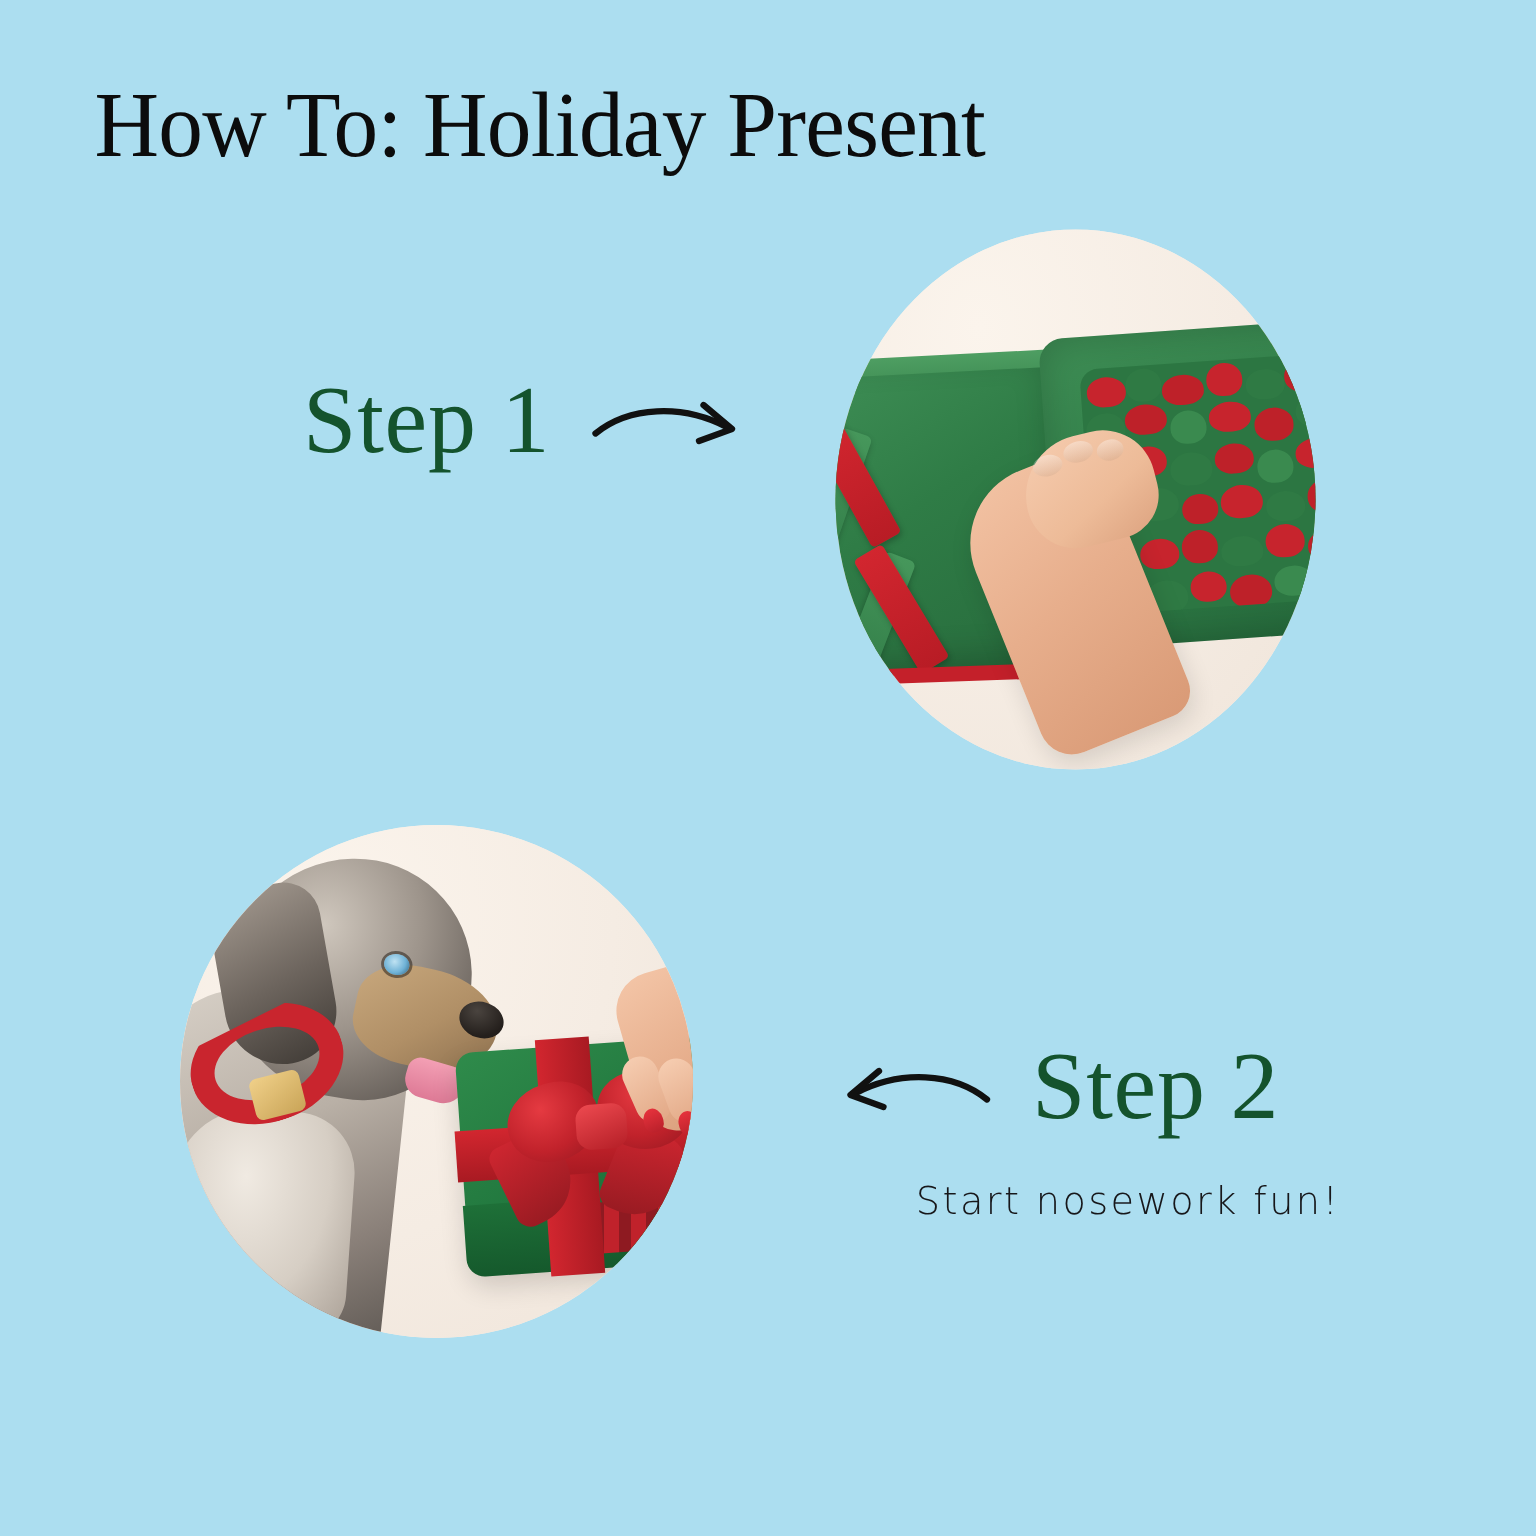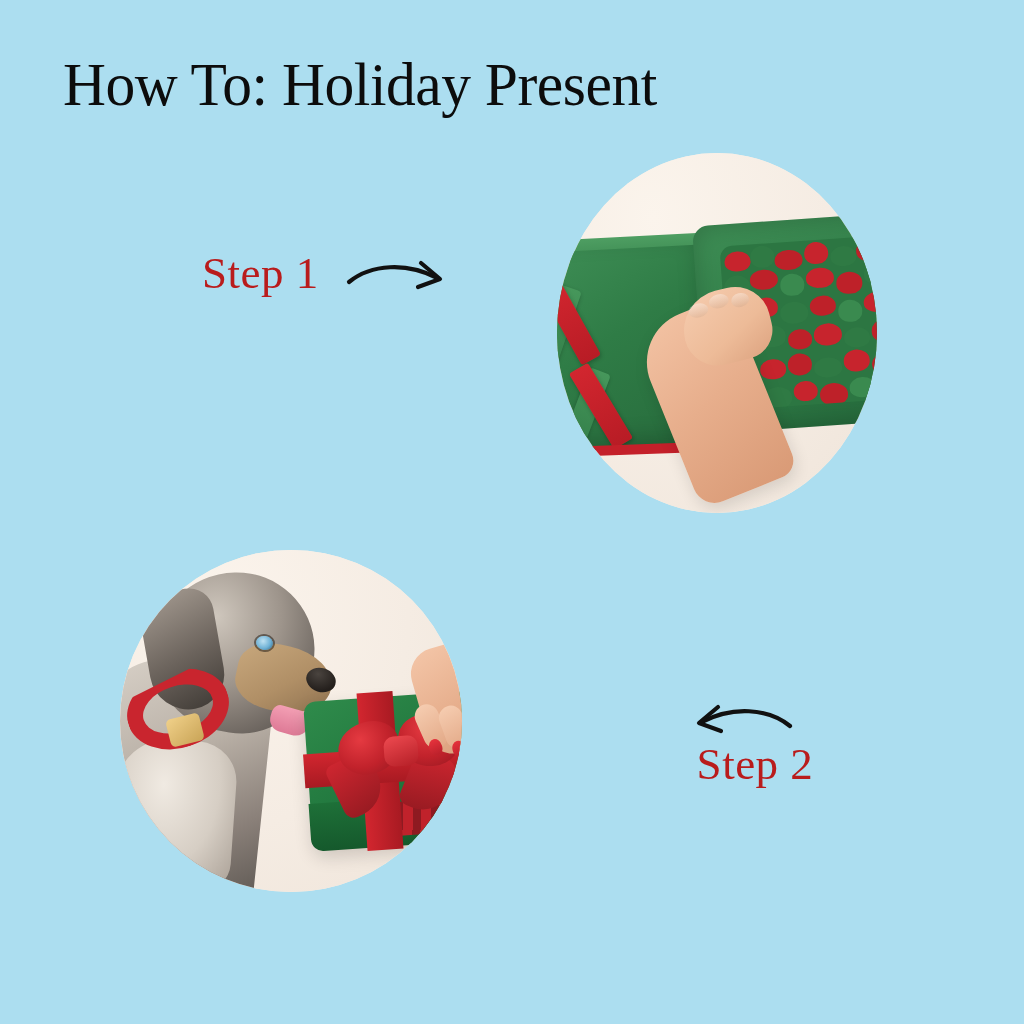--- a/index.html
+++ b/index.html
@@ -43,23 +43,23 @@
   .step-block { position: absolute; }
 
   .step-heading-row {
     display: flex;
     align-items: center;
     white-space: nowrap;
   }
 
   .step-heading {
     font-family: "Liberation Serif", "DejaVu Serif", serif;
-    font-size: 45px;
+    font-size: 64px;
     line-height: 1;
-    color: #b91c1c;
+    color: #14532d;
     font-weight: 400;
     letter-spacing: 0.5px;
   }
 
   .step-caption {
     font-family: "DejaVu Sans", sans-serif;
     font-size: 25.5px;
     line-height: 1.65;
     letter-spacing: 1.6px;
     color: #17171A;
@@ -77,21 +77,21 @@
   #step-1 .step-heading-row { justify-content: flex-start; padding-left: 62px; }
   #step-1 .arrow-wrap { margin-left: 26px; margin-top: 4px; }
   #step-1 .step-caption { margin-top: 24px; width: 350px; }
 
   
   #step-2 {
     left: 552px;
     top: 692px;
     width: 400px;
   }
-  #step-2 .step-heading-row { justify-content: flex-start; padding-left: 6px; flex-direction: column; }
+  #step-2 .step-heading-row { justify-content: flex-start; padding-left: 6px; }
   #step-2 .arrow-wrap { margin-right: 26px; margin-top: 4px; }
   #step-2 .step-caption { margin-top: 24px; width: 400px; }
 
   .arrow-wrap { display: inline-block; line-height: 0; }
 
   
   .photo-circle {
     position: absolute;
     border-radius: 50%;
     overflow: hidden;
@@ -377,20 +377,21 @@
   <div class="step-block" id="step-2">
     <div class="step-heading-row">
       <span class="arrow-wrap">
         <svg width="104" height="46" viewBox="0 0 104 46" fill="none">
           <path d="M100 30 C 78 12, 42 10, 12 26" stroke="#111111" stroke-width="4.2" stroke-linecap="round" fill="none"></path>
           <path d="M28 11 L9 27 L31 35" stroke="#111111" stroke-width="4.2" stroke-linecap="round" stroke-linejoin="round" fill="none"></path>
         </svg>
       </span>
       <span class="step-heading">Step 2</span>
     </div>
+    <div class="step-caption">Start nosework fun!</div>
   </div>
 
   <div class="photo-circle" id="photo-1">
     <div class="photo-inner">
       <div class="ph-bg"></div>
 
       <div class="mat-left-top"></div>
       <div class="mat-left">
         <div class="tab" style="left:24px;  top:34px;  width:22px; height:78px; transform:rotate(22deg);"></div>
         <div class="strip" style="left:36px;  top:28px;  width:22px; height:86px; transform:rotate(-26deg);"></div>

